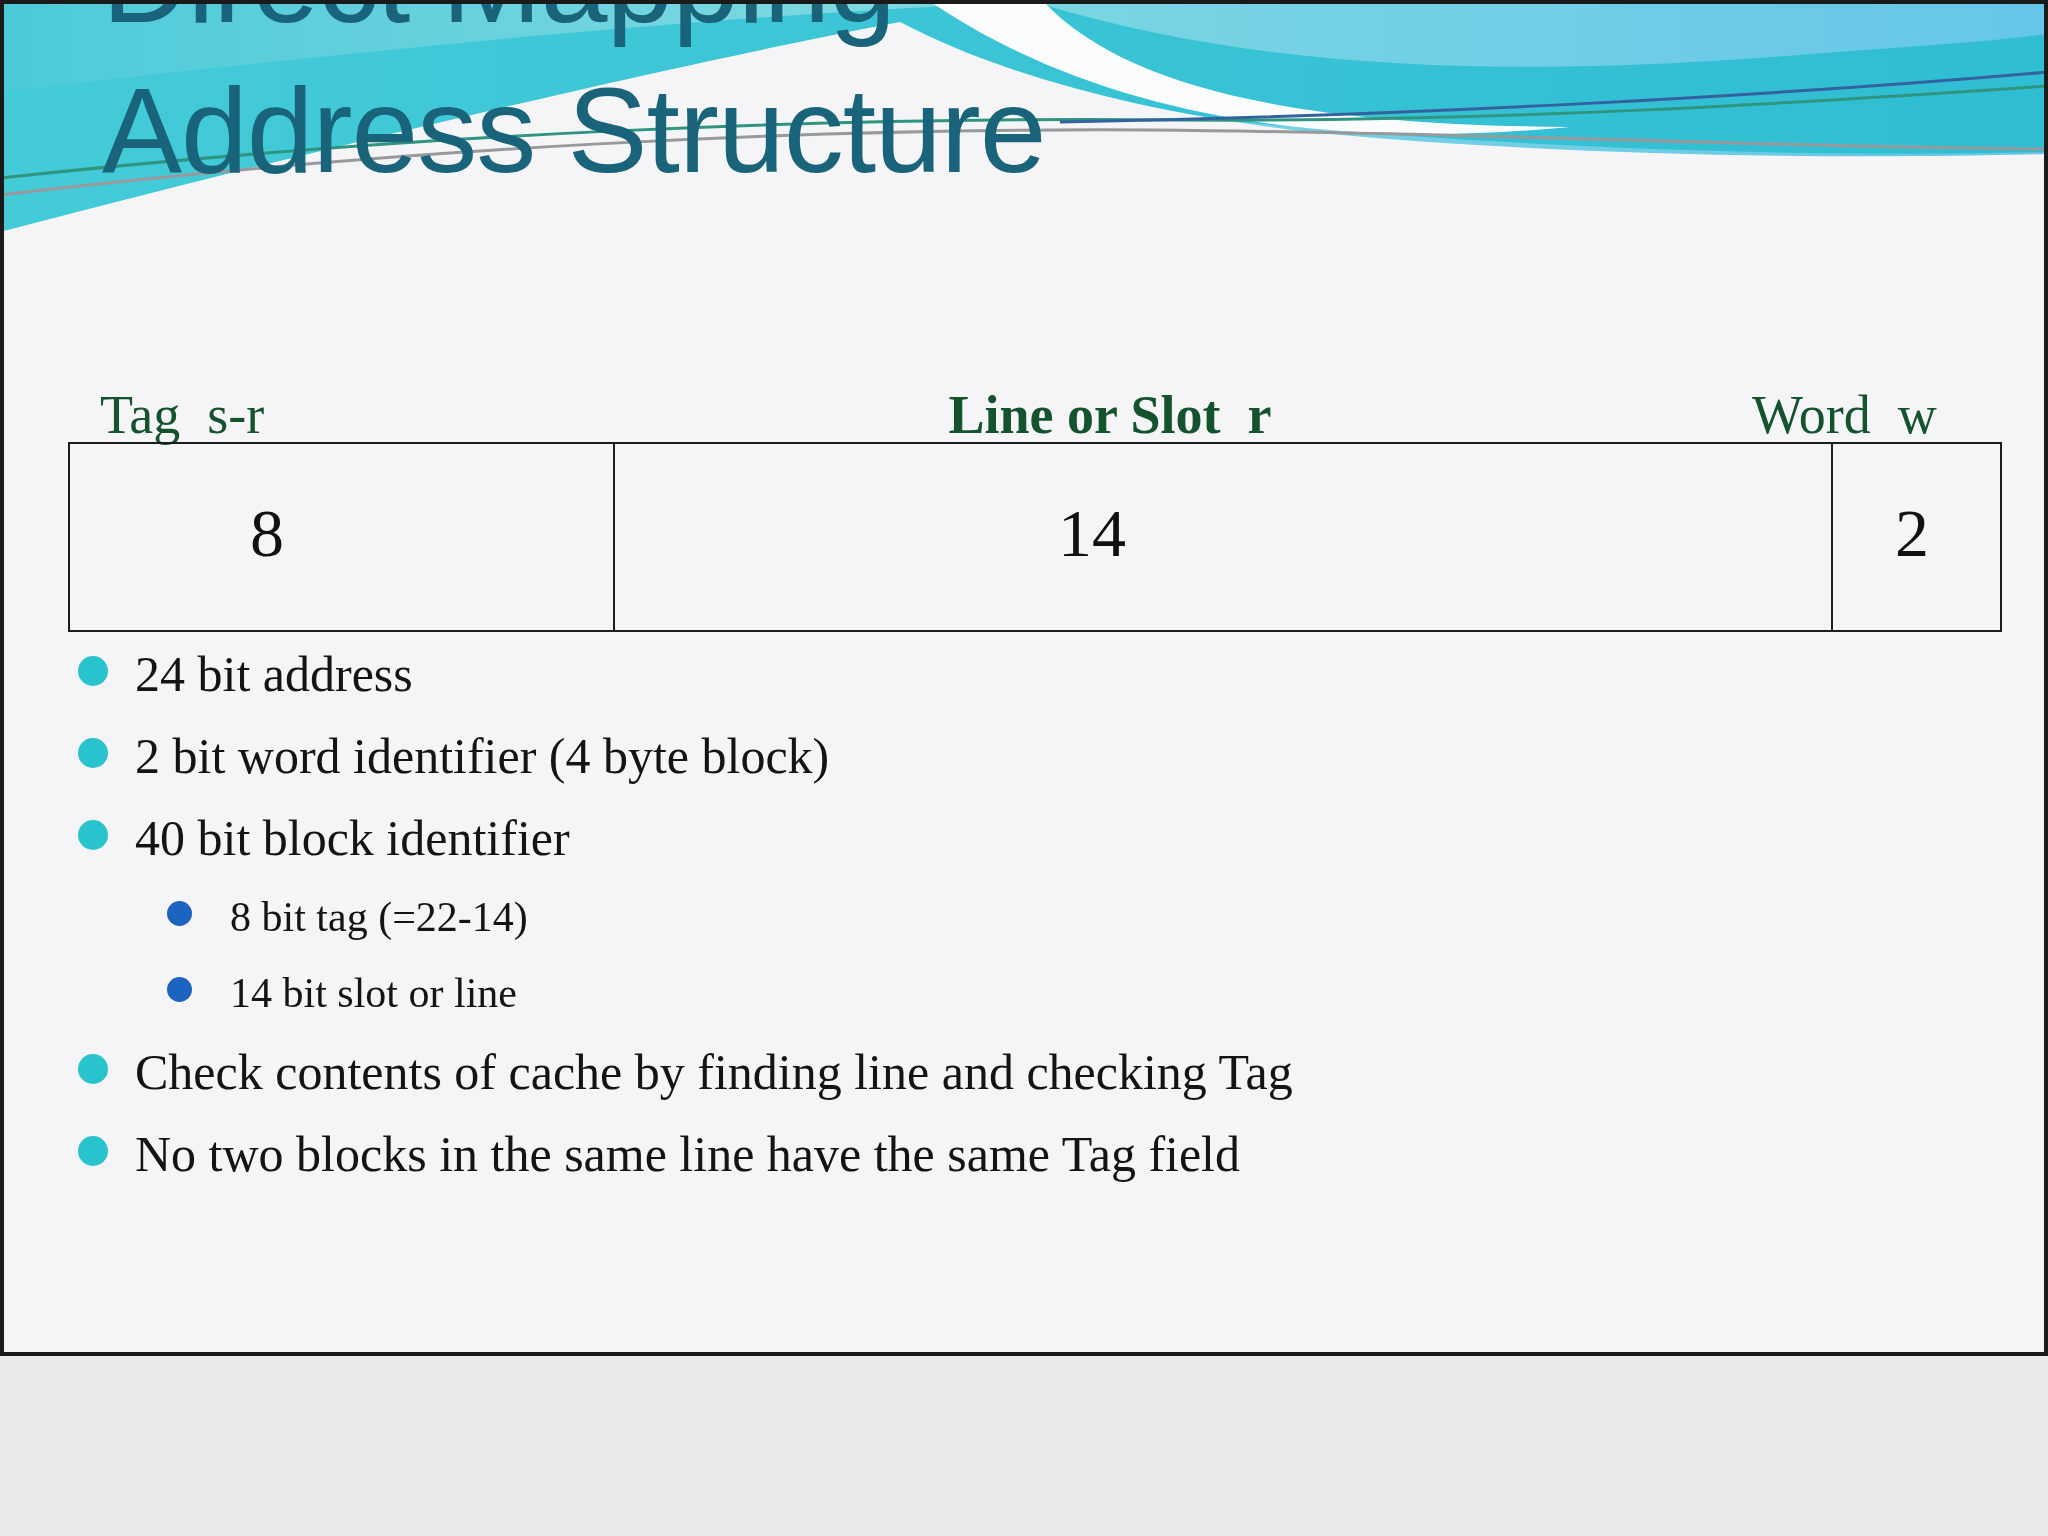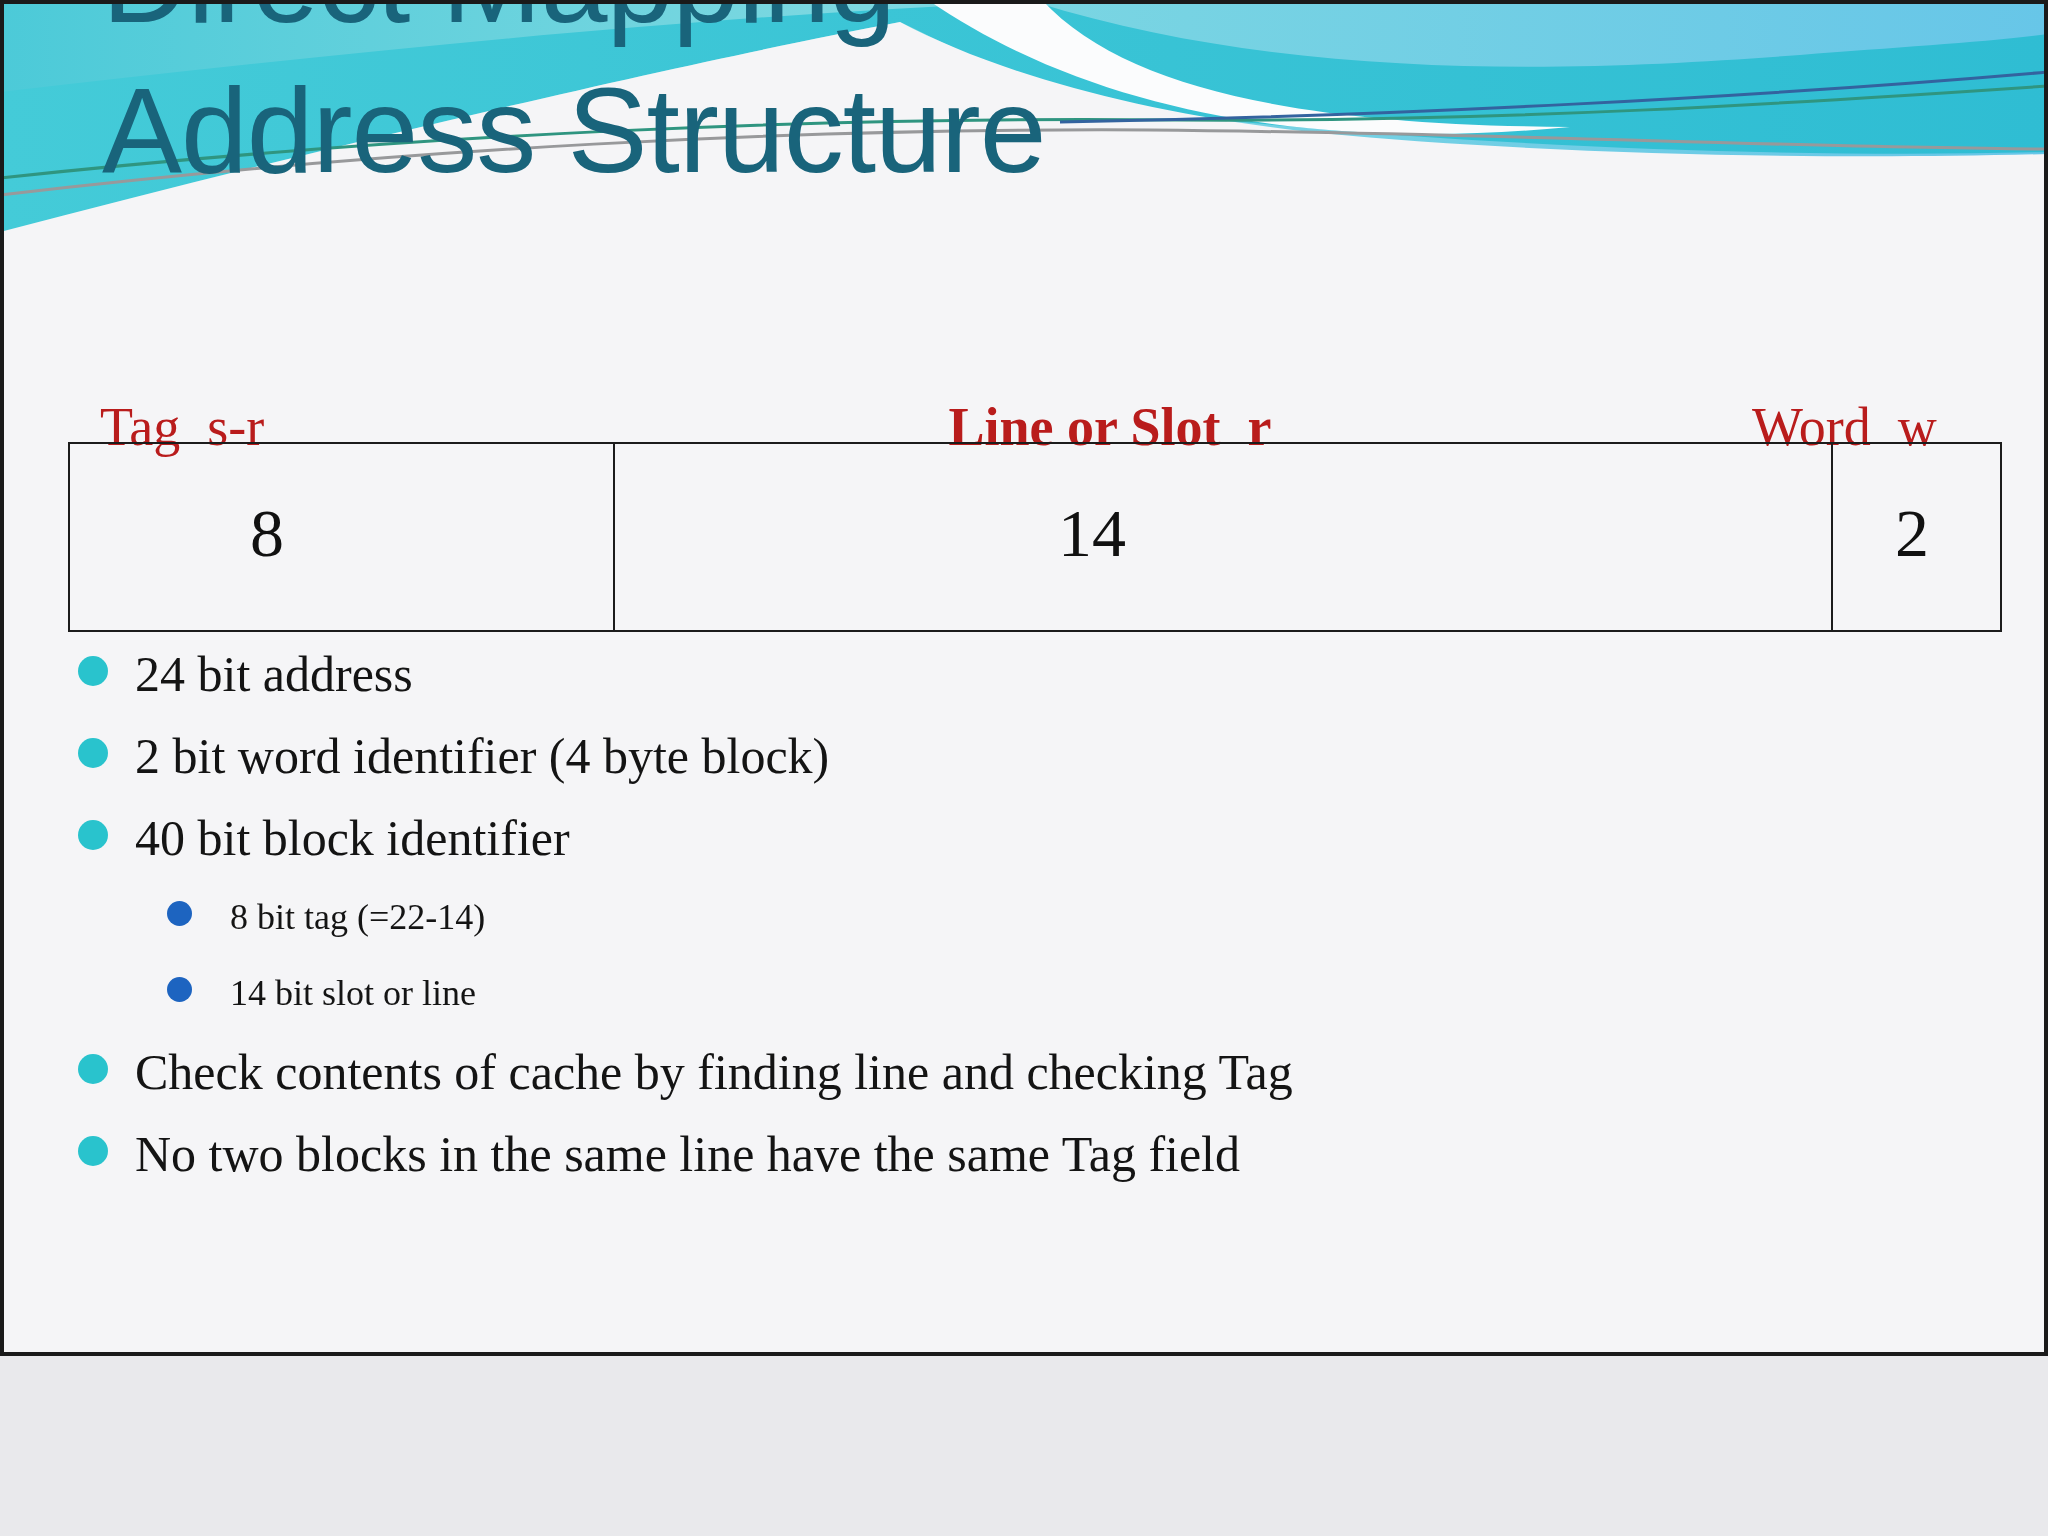--- a/index.html
+++ b/index.html
@@ -31,25 +31,25 @@
     font-size: 120px;
     line-height: 150px;
     letter-spacing: -1px;
     color: #19647b;
     white-space: nowrap;
   }
 
   
   .field-label {
     position: absolute;
-    top: 400px;
+    top: 388px;
     font-size: 54px;
     line-height: 54px;
     white-space: pre;
-    color: #b91c1c;
+    color: #14532d;
   }
   .field-label.tag  { left: 100px; }
   .field-label.line { left: 1110px; transform: translateX(-50%); font-weight: bold; }
   .field-label.word { left: 1752px; }
 
   .addr-table {
     position: absolute;
     left: 68px; top: 442px;
     width: 1930px; height: 186px;
     border: 2px solid #1c1c1c;
@@ -80,21 +80,21 @@
     width: 1800px;
   }
   .b-item {
     position: relative;
     display: flex;
     align-items: center;
     white-space: nowrap;
     font-family: Liberation Serif, serif;
   }
   .b-item.l1 { height: 82px; padding-left: 135px; font-size: 50px; }
-  .b-item.l2 { height: 76px; padding-left: 230px; font-size: 36px; }
+  .b-item.l2 { height: 76px; padding-left: 230px; font-size: 42px; }
   .marker {
     position: absolute;
     border-radius: 50%;
     top: 50%;
   }
   .l1 > .marker {
     left: 78px; width: 30px; height: 30px;
     margin-top: -18px;
     background: #29c3cd;
   }

